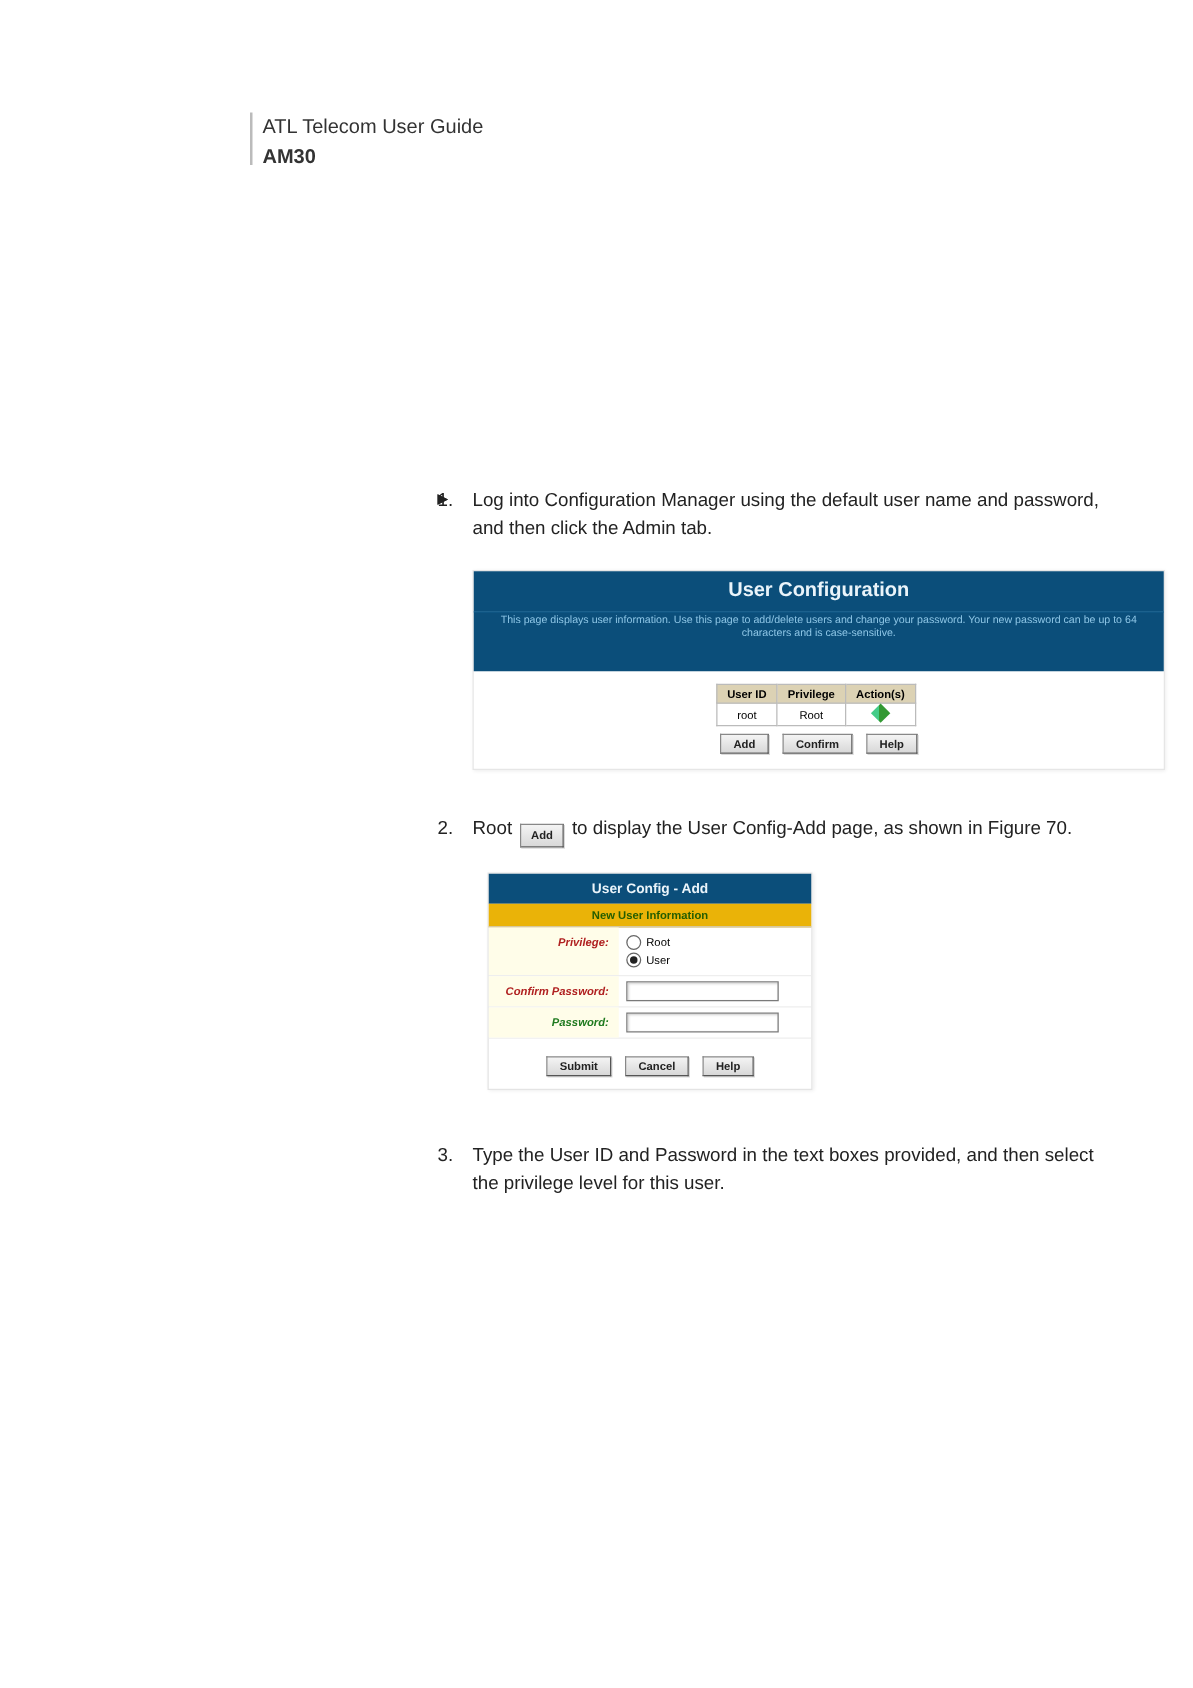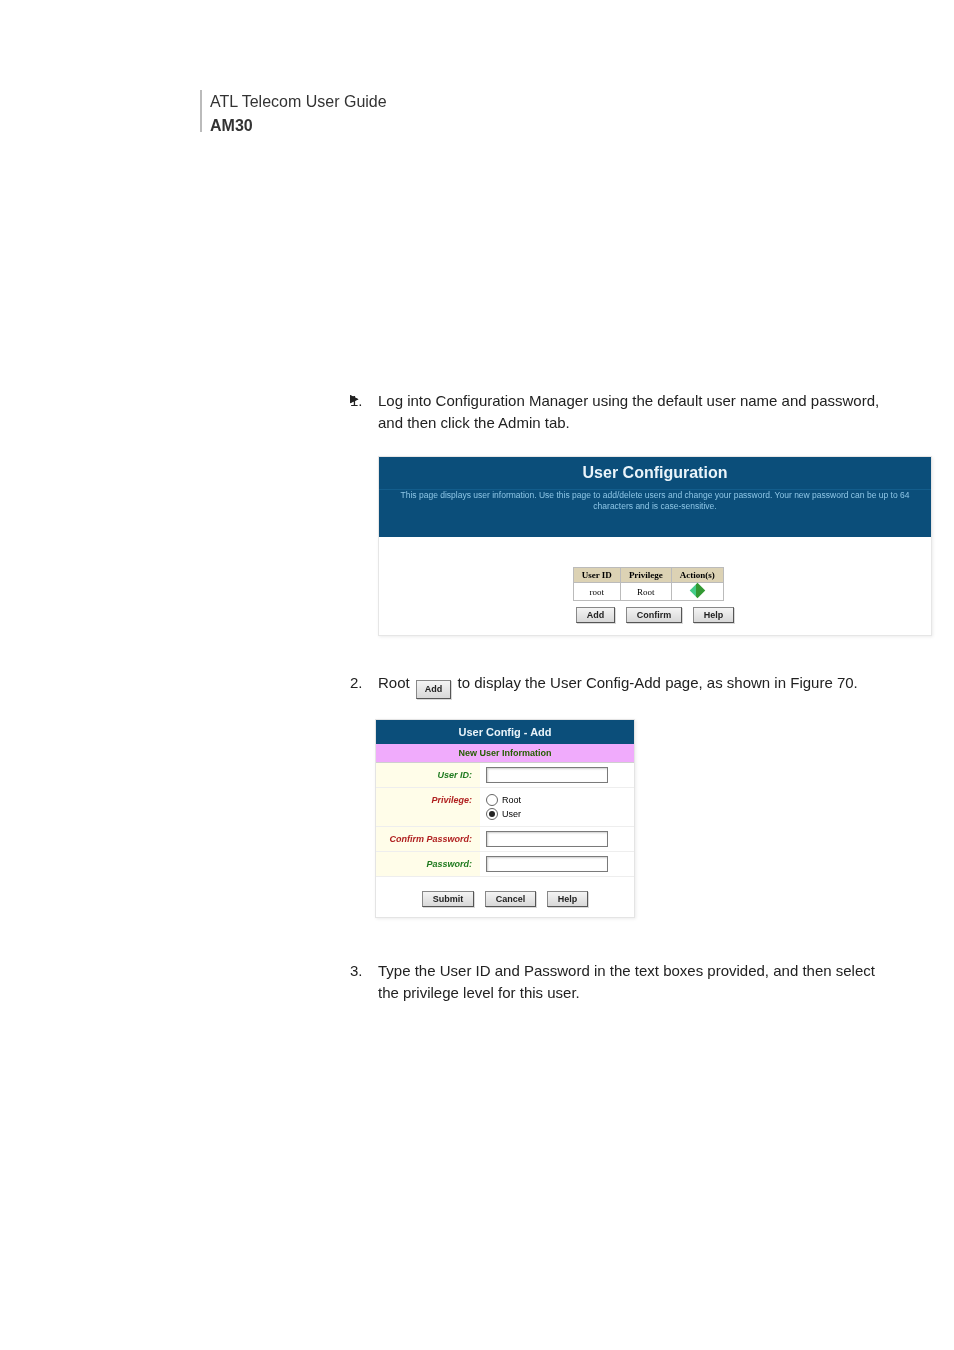--- a/index.html
+++ b/index.html
@@ -89,22 +89,21 @@
   .fig1 .body {
     padding: 10px 0 12px;
     text-align: center;
   }
   .tbl1 {
     display: inline-block;
   }
   .tbl1 table {
     border-collapse: collapse;
     font-size: 9px;
-    font-family: Liberation Serif, serif;
-    margin-top: 20px;
+    font-family: Liberation Sans, sans-serif;
   }
   .tbl1 th {
     background: #dcd2b4;
     border: 1px solid #bbb;
     padding: 2px 8px;
     font-weight: bold;
   }
   .tbl1 td {
     border: 1px solid #bbb;
     padding: 2px 8px;
@@ -138,34 +137,34 @@
   }
   .addimg .btn3d { margin: 0; padding: 2px 8px; }
 
   
   .fig2 {
     width: 258px;
     border: 1px solid #e4e4e4;
     background: #fff;
     box-shadow: 1px 1px 3px rgba(0,0,0,0.08);
     margin-top: 6px;
-    margin-left: 25px;
+    margin-left: 40px;
     margin-bottom: 42px;
   }
   .fig2 .bar1 {
     background: #0b4e7a;
     color: #eaf4fa;
     font-size: 11px;
     font-weight: bold;
     text-align: center;
     padding: 6px 0;
     font-family: Verdana, Arial, sans-serif;
   }
   .fig2 .bar2 {
-    background: #f0abfc;
+    background: #eab308;
     color: #245d00;
     font-size: 9px;
     font-weight: bold;
     text-align: center;
     padding: 4px 0;
     border-bottom: 1px solid #cfcfcf;
     font-family: Verdana, Arial, sans-serif;
   }
   .fig2 .formrow {
     display: flex;
@@ -282,26 +281,20 @@
       <div class="num">2.</div>
       <div class="txt">
         <span>Root </span><span class="addimg"><span class="btn3d">Add</span></span><span> to display the User Config-Add page, as shown in Figure 70.</span>
       </div>
     </div>
 
     <div class="fig2">
       <div class="bar1">User Config - Add</div>
       <div class="bar2">New User Information</div>
 
-      <div class="formrow">
-        <div class="lbl">User ID:</div>
-        <div class="val">
-            <div class="txtbox"></div>
-          </div>
-      </div>
 
       <div class="formrow">
         <div class="lbl red">Privilege:</div>
         <div class="val">
           <div class="radiogrp">
             <div class="radiorow">
               <span class="radio"></span>
               <span>Root</span>
             </div>
             <div class="radiorow">

